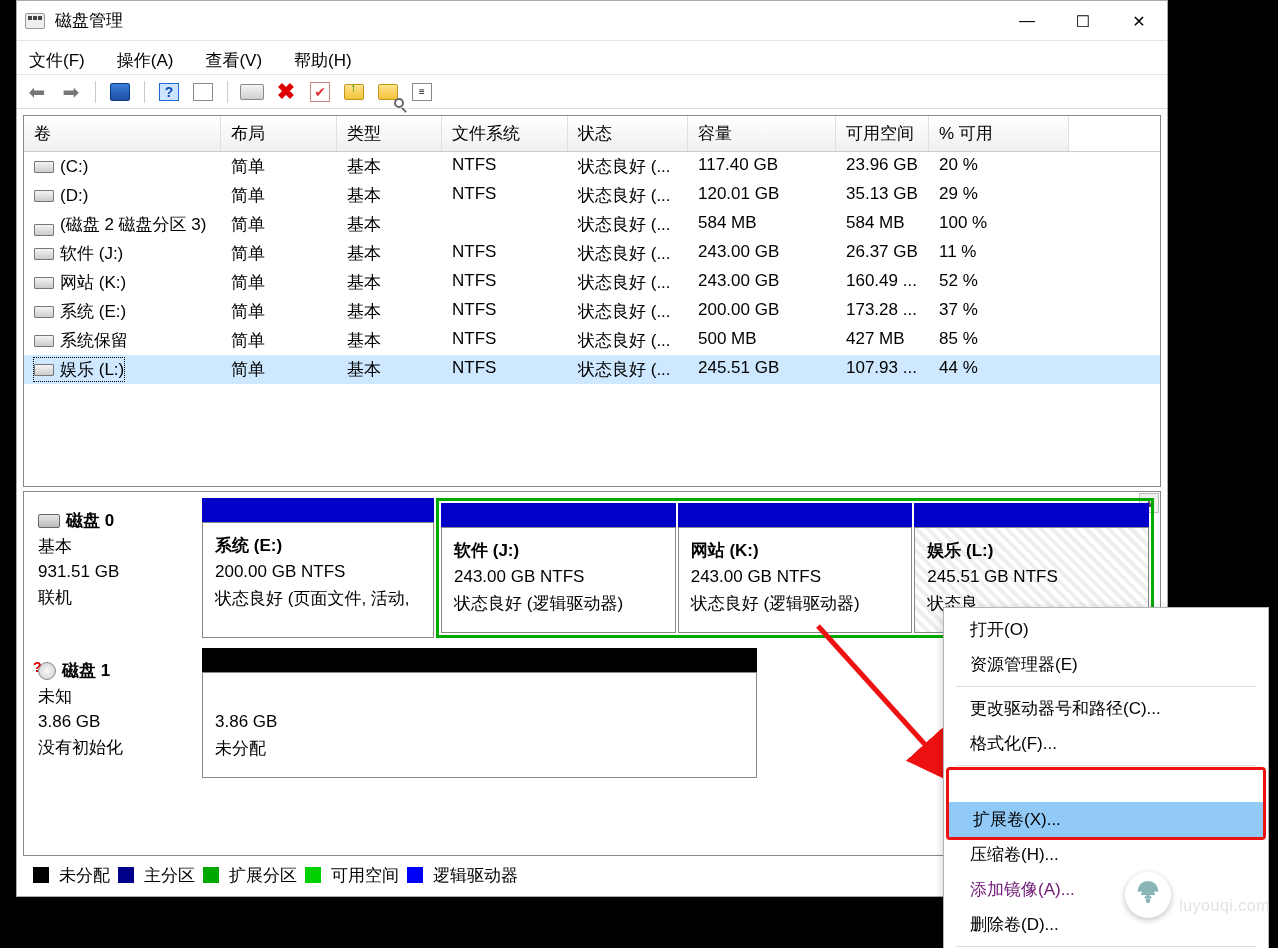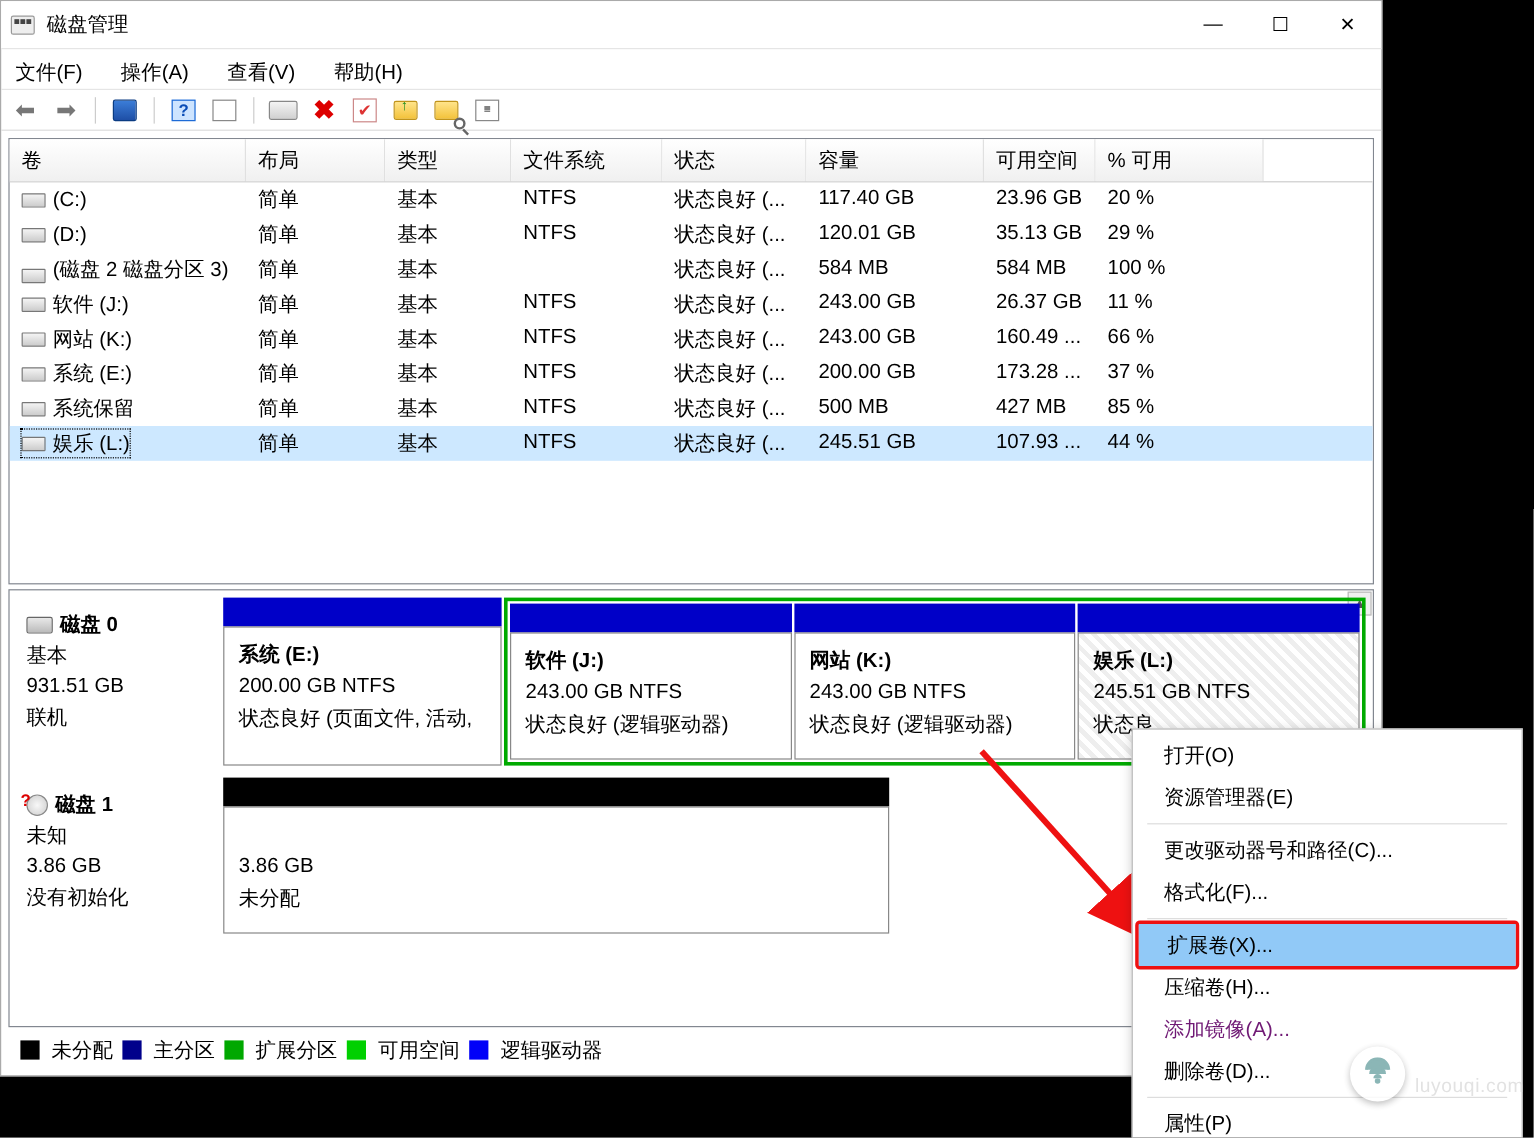--- a/index.html
+++ b/index.html
@@ -1,17 +1,17 @@
 <!DOCTYPE html>
 <html><head>
 <meta charset="utf-8">
 <style>
 * { margin: 0; padding: 0; box-sizing: border-box; font-family: "Microsoft YaHei", "SimSun", sans-serif; }
 body { background: #000; width: 1278px; height: 948px; position: relative; overflow: hidden; }
-.window { background: #fff; width: 1152px; height: 897px; position: absolute; left: 0; top: 0; display: flex; flex-direction: column; border: 1px solid #aaa; }
+.window { background: #fff; width: 1152px; height: 897px; position: absolute; left: 16px; top: 0; display: flex; flex-direction: column; border: 1px solid #aaa; }
 .titlebar { height: 40px; background: #fff; display: flex; align-items: center; padding: 0 8px; border-bottom: 1px solid #e5e5e5; }
 .titlebar .app-icon { width: 20px; height: 16px; background: #eee; border: 1px solid #999; border-radius: 2px; margin-right: 10px; position: relative; }
 .titlebar .app-icon::after { content: ""; position: absolute; left: 2px; top: 2px; width: 4px; height: 4px; background: #444; box-shadow: 5px 0 #444, 10px 0 #444; }
 .titlebar .title { font-size: 17px; flex: 1; }
 .winbtns { display: flex; position: absolute; right: 0; top: 0; }
 .winbtn { width: 56px; height: 40px; display: flex; align-items: center; justify-content: center; font-size: 16px; }
 
 .menubar { height: 34px; display: flex; align-items: flex-end; padding: 0 8px; gap: 24px; font-size: 17px; border-bottom: 1px solid #e5e5e5; }
 .menuitem { padding: 2px 4px; }
 
@@ -71,21 +71,21 @@
 .legend { height: 30px; display:flex; align-items:center; gap: 8px; padding: 0 10px; font-size: 17px;}
 .leg-box { width: 16px; height: 16px; display:inline-block; margin-right:2px; vertical-align:middle; }
 .leg-blk { background:#000; }
 .leg-dblue { background:#00008b; }
 .leg-grn { background:#00a800; }
 .leg-lgrn { background:#00d000; }
 .leg-blue { background:#0000f8; }
 
 .ctxmenu { position: absolute; left: 943px; top: 607px; width: 326px; background: #fff; border: 1px solid #b5b5b5; box-shadow: 2px 4px 10px rgba(0,0,0,0.3); padding: 4px 2px; z-index: 100; }
 .ctx-item { padding: 6px 24px; font-size: 17px; }
-.ctx-item.hilite { background: #91c9f7; }
+.ctx-item.hilite { background: #91c9f7; margin-top: 32px; }
 .ctx-item.disabled { color: #701a75; }
 .ctx-sep { height: 1px; background: #ddd; margin: 4px 10px; }
 .redbox { border: 3px solid #e11; border-radius: 4px; margin: -3px 0; }
 
 .arrow-annot { position: absolute; left: 808px; top: 616px; pointer-events: none; z-index: 99; }
 
 .watermark { position: absolute; right: 8px; bottom: 30px; opacity: 0.85; display:flex; align-items:center; gap:8px; z-index:200; }
 .wm-circle { width: 46px; height: 46px; background: #fff; border-radius: 50%; display:flex;align-items:center;justify-content:center; box-shadow: 0 2px 6px rgba(0,0,0,0.3); }
 .wm-circle svg { width:28px; height:28px; }
 .wm-text { color:#fff; font-size: 20px; line-height:1.1; }
@@ -227,21 +227,21 @@
                 <span class="vol-pic"></span>
                 <span>网站 (K:)</span>
               </span>
             </div>
             <div class="col-lay">简单</div>
             <div class="col-type">基本</div>
             <div class="col-fs">NTFS</div>
             <div class="col-stat">状态良好 (...</div>
             <div class="col-cap">243.00 GB</div>
             <div class="col-free">160.49 ...</div>
-            <div class="col-pct">66 %</div>
+            <div class="col-pct">52 %</div>
           </div>
           <div class="vrow">
             <div class="col-vol">
               <span class="vol-icon-wrap" style="display:flex;align-items:center;gap:6px;">
                 <span class="vol-pic"></span>
                 <span>系统 (E:)</span>
               </span>
             </div>
             <div class="col-lay">简单</div>
             <div class="col-type">基本</div>

